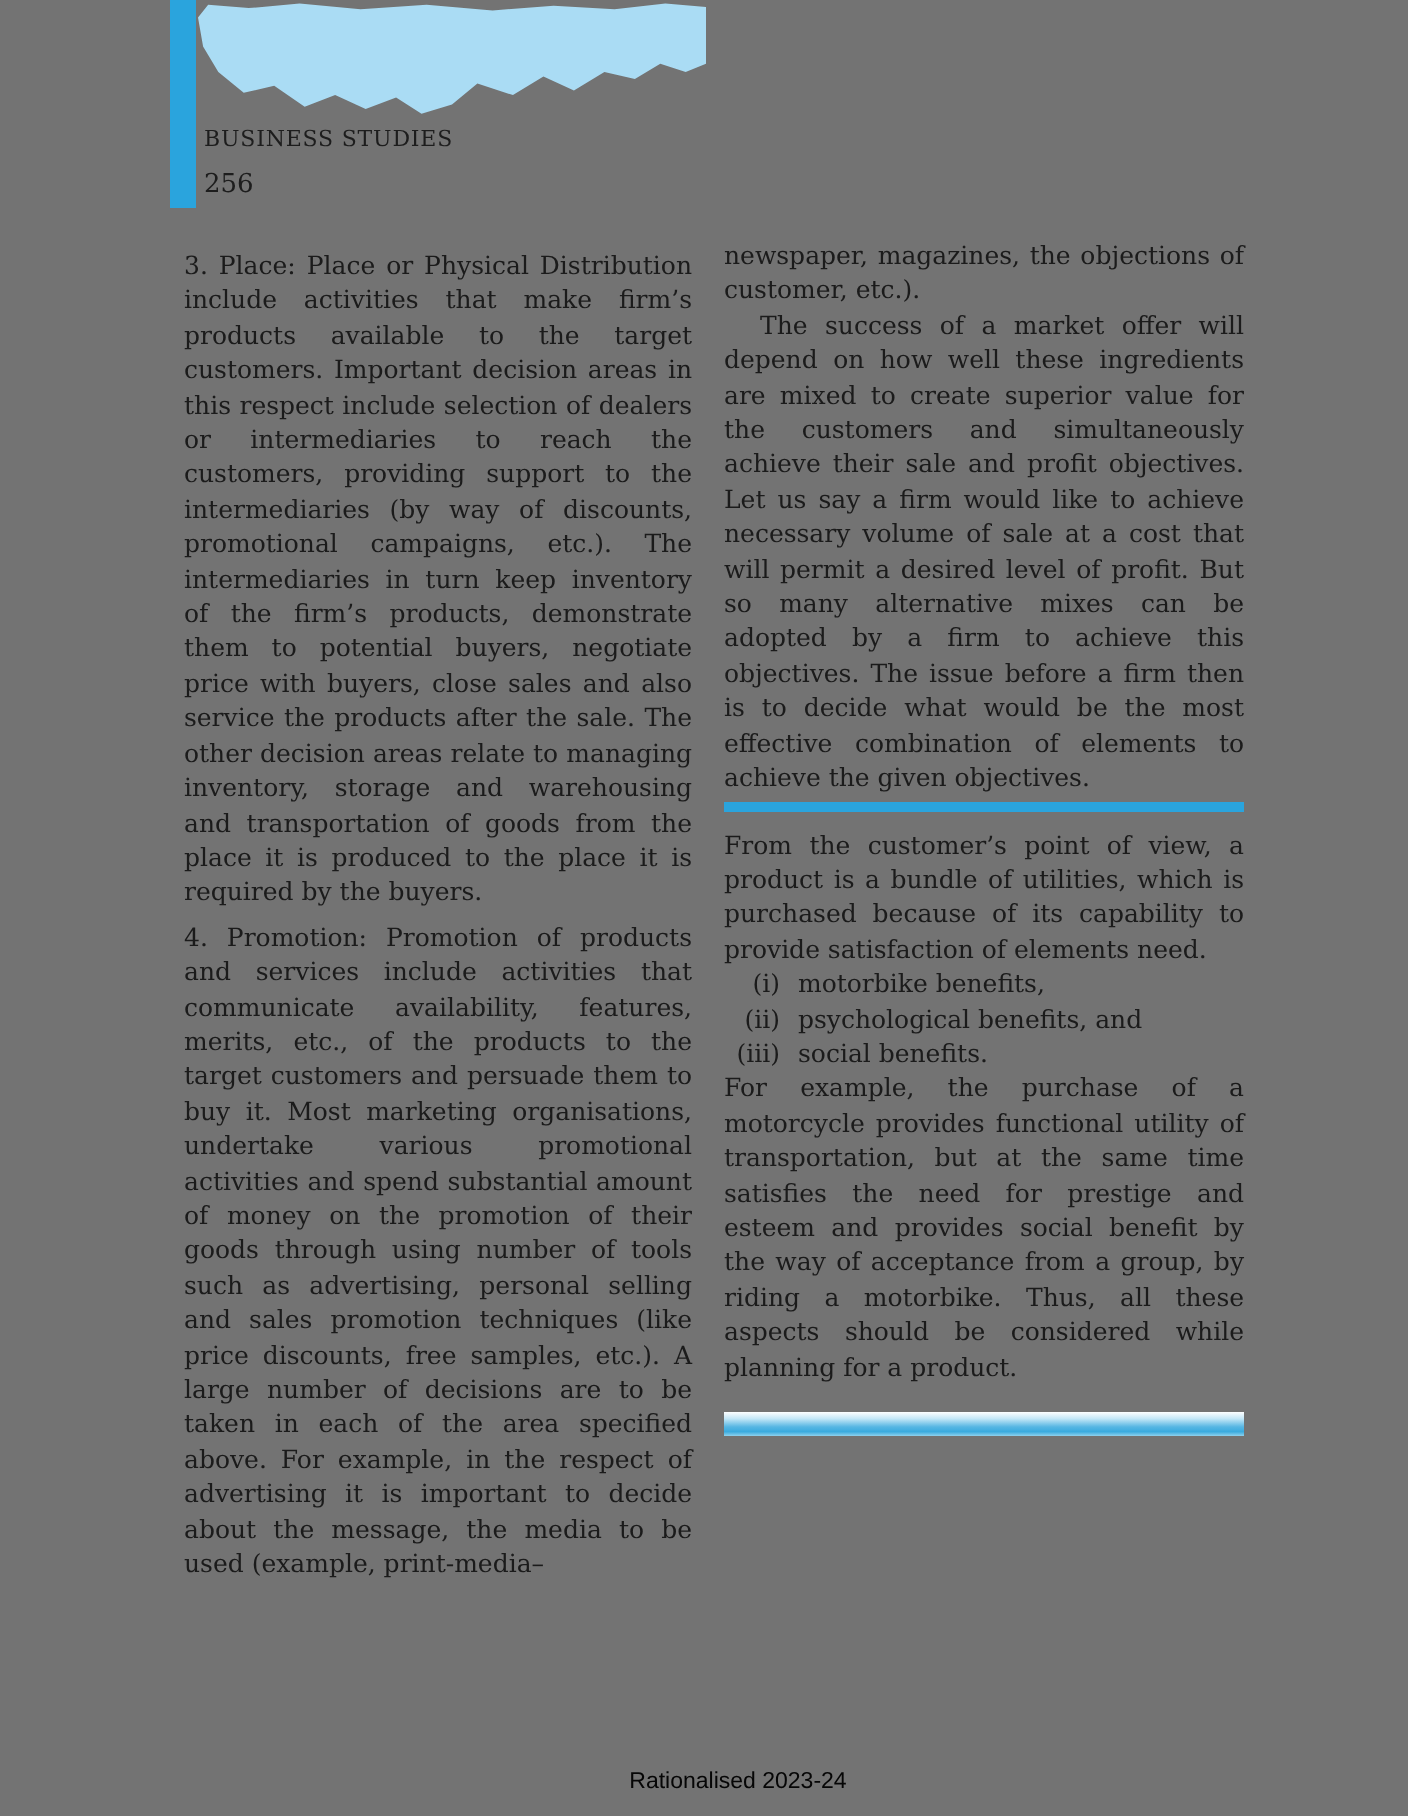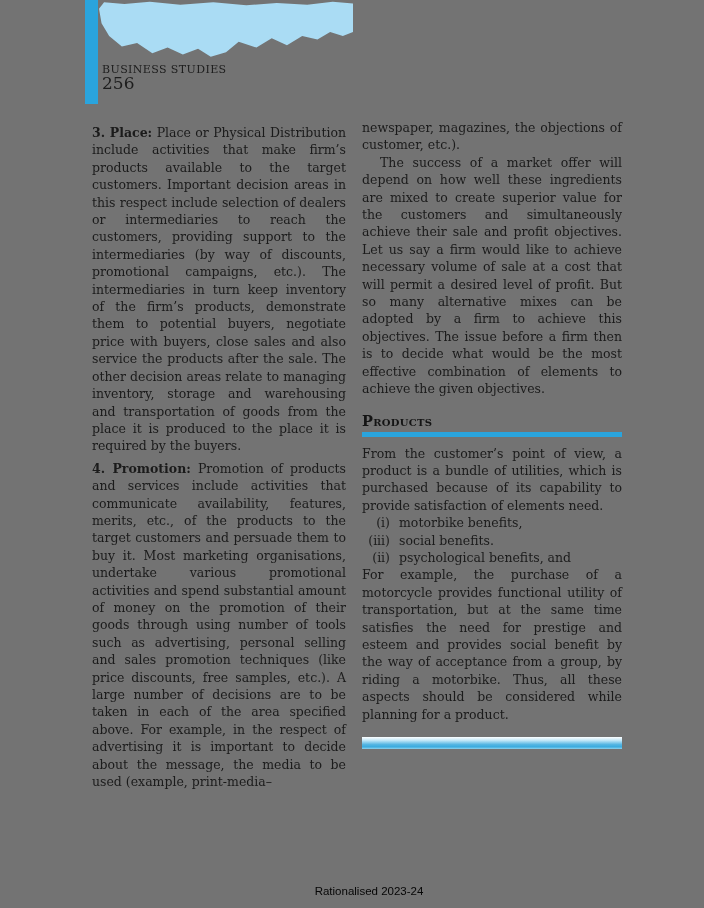--- a/index.html
+++ b/index.html
@@ -20,36 +20,36 @@
     clip-path: polygon(0% 15%, 2% 4%, 10% 7%, 20% 3%, 32% 8%, 45% 4%, 58% 9%, 70% 5%,
       82% 8%, 92% 3%, 100% 6%, 100% 55%, 96% 62%, 91% 55%, 86% 68%, 80% 62%, 74% 78%,
       68% 66%, 62% 82%, 55% 72%, 50% 90%, 44% 98%, 39% 84%, 33% 94%, 27% 82%, 21% 92%,
       15% 74%, 9% 80%, 4% 62%, 1% 40%);
   }
   .book-title {
     position: absolute; left: 102px; top: 63px;
     font-size: 11px; letter-spacing: 0.4px; color: #1d1d1d;
   }
   .page-number {
-    position: absolute; left: 102px; top: 73px;
-    font-size: 17px; color: #1d1d1d; text-align: right;
+    position: absolute; left: 102px; top: 85px;
+    font-size: 13px; color: #1d1d1d; text-align: right;
   }
 
   .col {
     position: absolute; top: 119px;
     font-size: 12.5px; line-height: 17.4px;
     text-align: justify; color: #1b1b1b;
   }
   .col-left  { left: 92px;  width: 254px; }
   .col-right { left: 362px; width: 260px; }
 
   .col p { margin: 0; }
   .col p.gap { margin-top: 5px; }
   .col p.indent { text-indent: 18px; }
-  .lead { font-weight: bold; }
+  .lead { font-weight: normal; }
 
   .section-heading {
     margin: 15px 0 0 0;
     font-size: 14.5px; line-height: 16px;
     font-weight: bold; font-variant: small-caps;
     letter-spacing: 0.3px; color: #141414;
     text-align: left;
   }
   .heading-underline {
     height: 5px; margin: 3px 0 8px 0;
@@ -87,37 +87,36 @@
 
   <div class="col col-left">
     <p class="gap"><span class="lead">3. Place:</span><span> Place or Physical Distribution include activities that make firm’s products available to the target customers. Important decision areas in this respect include selection of dealers or intermediaries to reach the customers, providing support to the intermediaries (by way of discounts, promotional campaigns, etc.). The intermediaries in turn keep inventory of the firm’s products, demonstrate them to potential buyers, negotiate price with buyers, close sales and also service the products after the sale. The other decision areas relate to managing inventory, storage and warehousing and transportation of goods from the place it is produced to the place it is required by the buyers.</span></p>
     <p class="gap"><span class="lead">4. Promotion:</span><span> Promotion of products and services include activities that communicate availability, features, merits, etc., of the products to the target customers and persuade them to buy it. Most marketing organisations, undertake various promotional activities and spend substantial amount of money on the promotion of their goods through using number of tools such as advertising, personal selling and sales promotion techniques (like price discounts, free samples, etc.). A large number of decisions are to be taken in each of the area specified above. For example, in the respect of advertising it is important to decide about the message, the media to be used (example, print-media–</span></p>
   </div>
 
   <div class="col col-right">
     <p><span>newspaper, magazines, the objections of customer, etc.).</span></p>
     <p class="indent"><span>The success of a market offer will depend on how well these ingredients are mixed to create superior value for the customers and simultaneously achieve their sale and profit objectives. Let us say a firm would like to achieve necessary volume of sale at a cost that will permit a desired level of profit. But so many alternative mixes can be adopted by a firm to achieve this objectives. The issue before a firm then is to decide what would be the most effective combination of elements to achieve the given objectives.</span></p>
 
-    <h2 class="section-heading">Products</h2>
     <div class="heading-underline"></div>
 
     <p><span>From the customer’s point of view, a product is a bundle of utilities, which is purchased because of its capability to provide satisfaction of elements need.</span></p>
 
     <div class="benefit-list">
       <div class="li">
         <span class="marker">(i)</span>
         <span class="li-text">motorbike benefits,</span>
       </div>
       <div class="li">
+        <span class="marker">(ii)</span>
+        <span class="li-text">psychological benefits, and</span>
+      </div>
+      <div class="li">
         <span class="marker">(iii)</span>
         <span class="li-text">social benefits.</span>
-      </div>
-      <div class="li">
-        <span class="marker">(ii)</span>
-        <span class="li-text">psychological benefits, and</span>
       </div>
     </div>
 
     <p><span>For example, the purchase of a motorcycle provides functional utility of transportation, but at the same time satisfies the need for prestige and esteem and provides social benefit by the way of acceptance from a group, by riding a motorbike. Thus, all these aspects should be considered while planning for a product.</span></p>
 
     <div class="bottom-gradient-bar"></div>
   </div>
 
   <div class="footer">Rationalised 2023-24</div>
 

